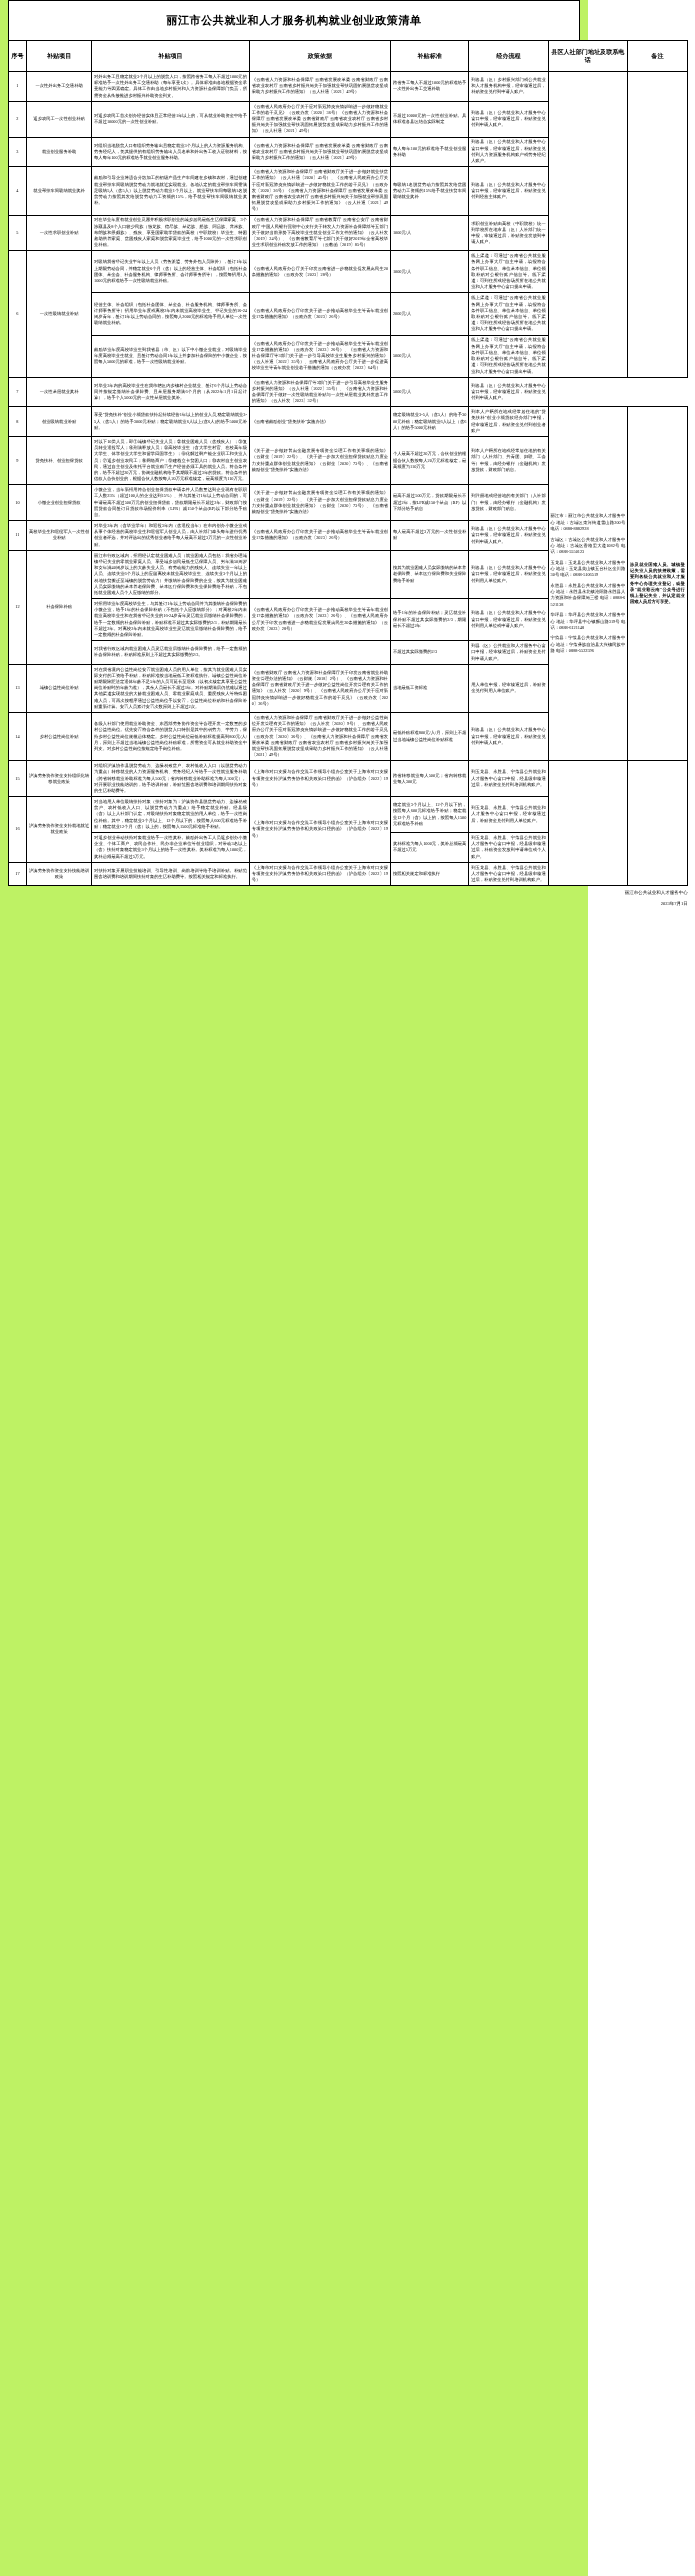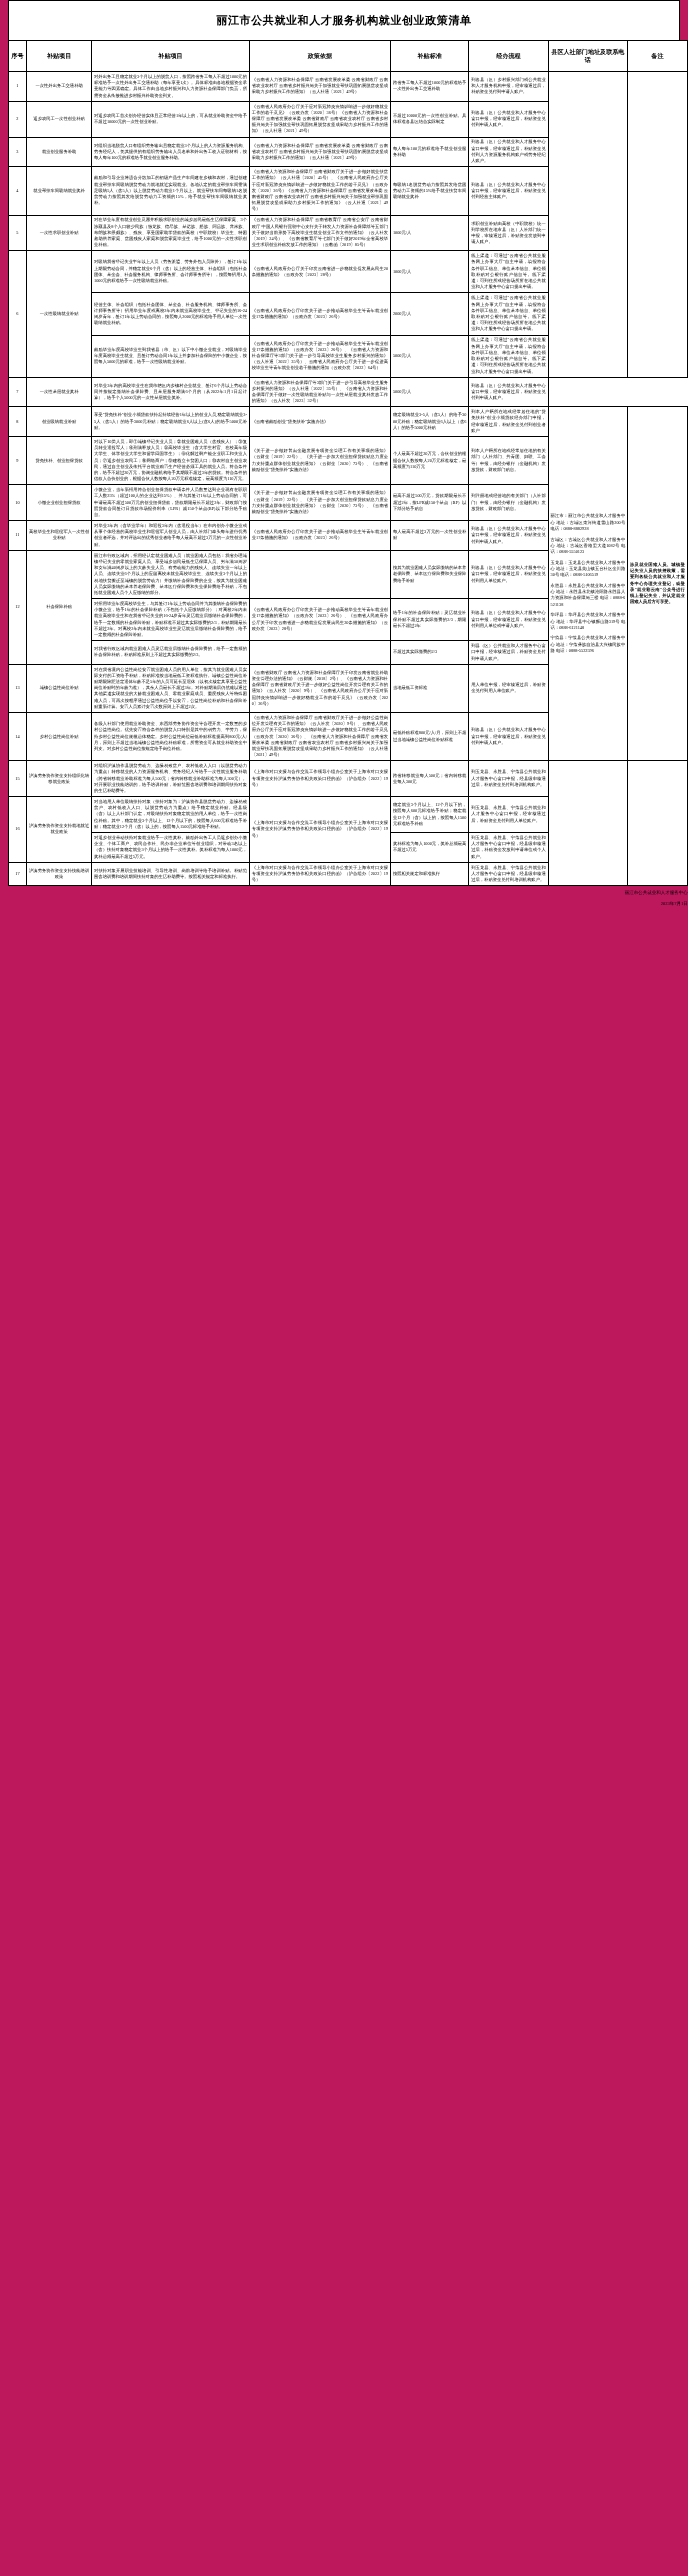--- a/index.html
+++ b/index.html
@@ -6,23 +6,23 @@
     margin: 0;
     padding: 0;
     background: #ffffff;
   }
   body {
     font-family: "Liberation Serif", "DejaVu Serif", serif;
     color: #000000;
   }
   #page {
     position: relative;
-    width: 688px;
+    width: 588px;
     min-height: 2576px;
-    background: #be185d;
+    background: #bef264;
     box-sizing: border-box;
     padding: 0 7.7px 0 7.7px;
   }
   .title-band {
     height: 40px;
     display: flex;
     align-items: center;
     justify-content: center;
     border-left: 0.6px solid #000;
     border-right: 0.6px solid #000;

